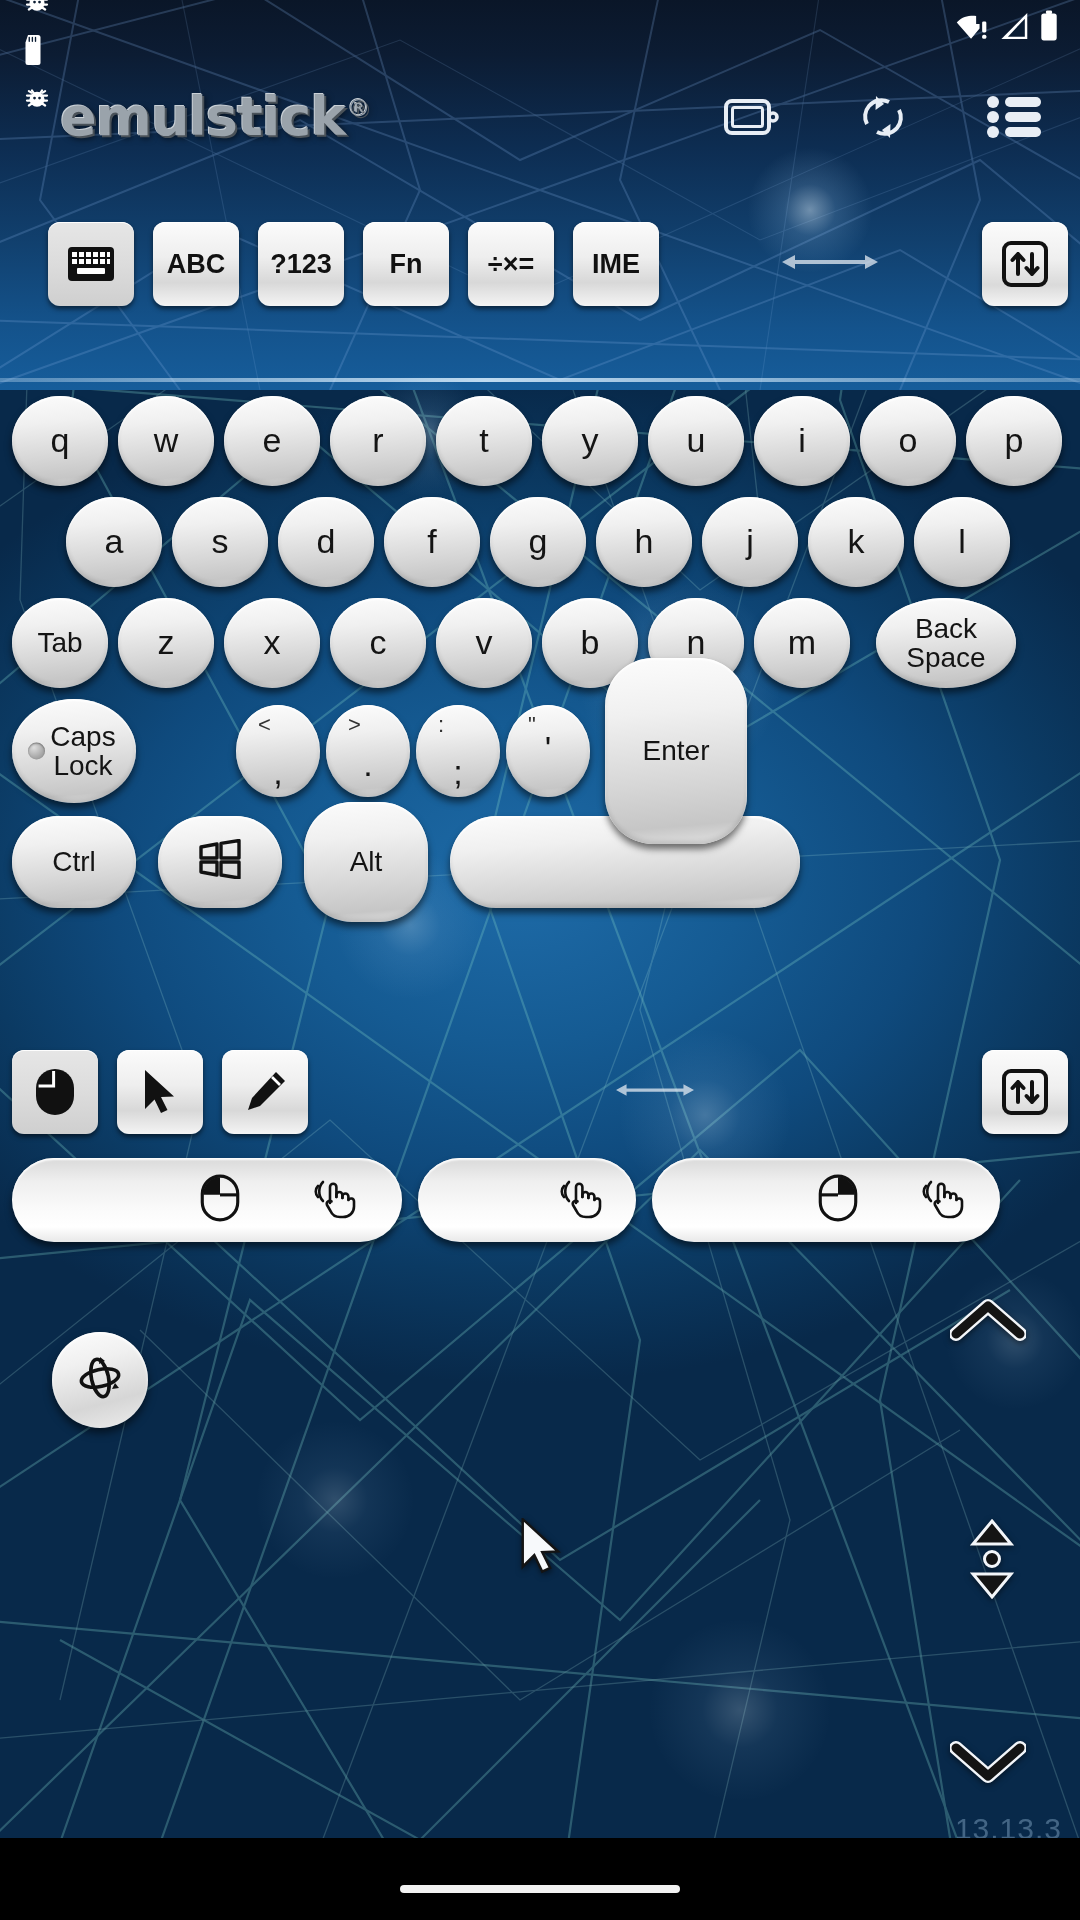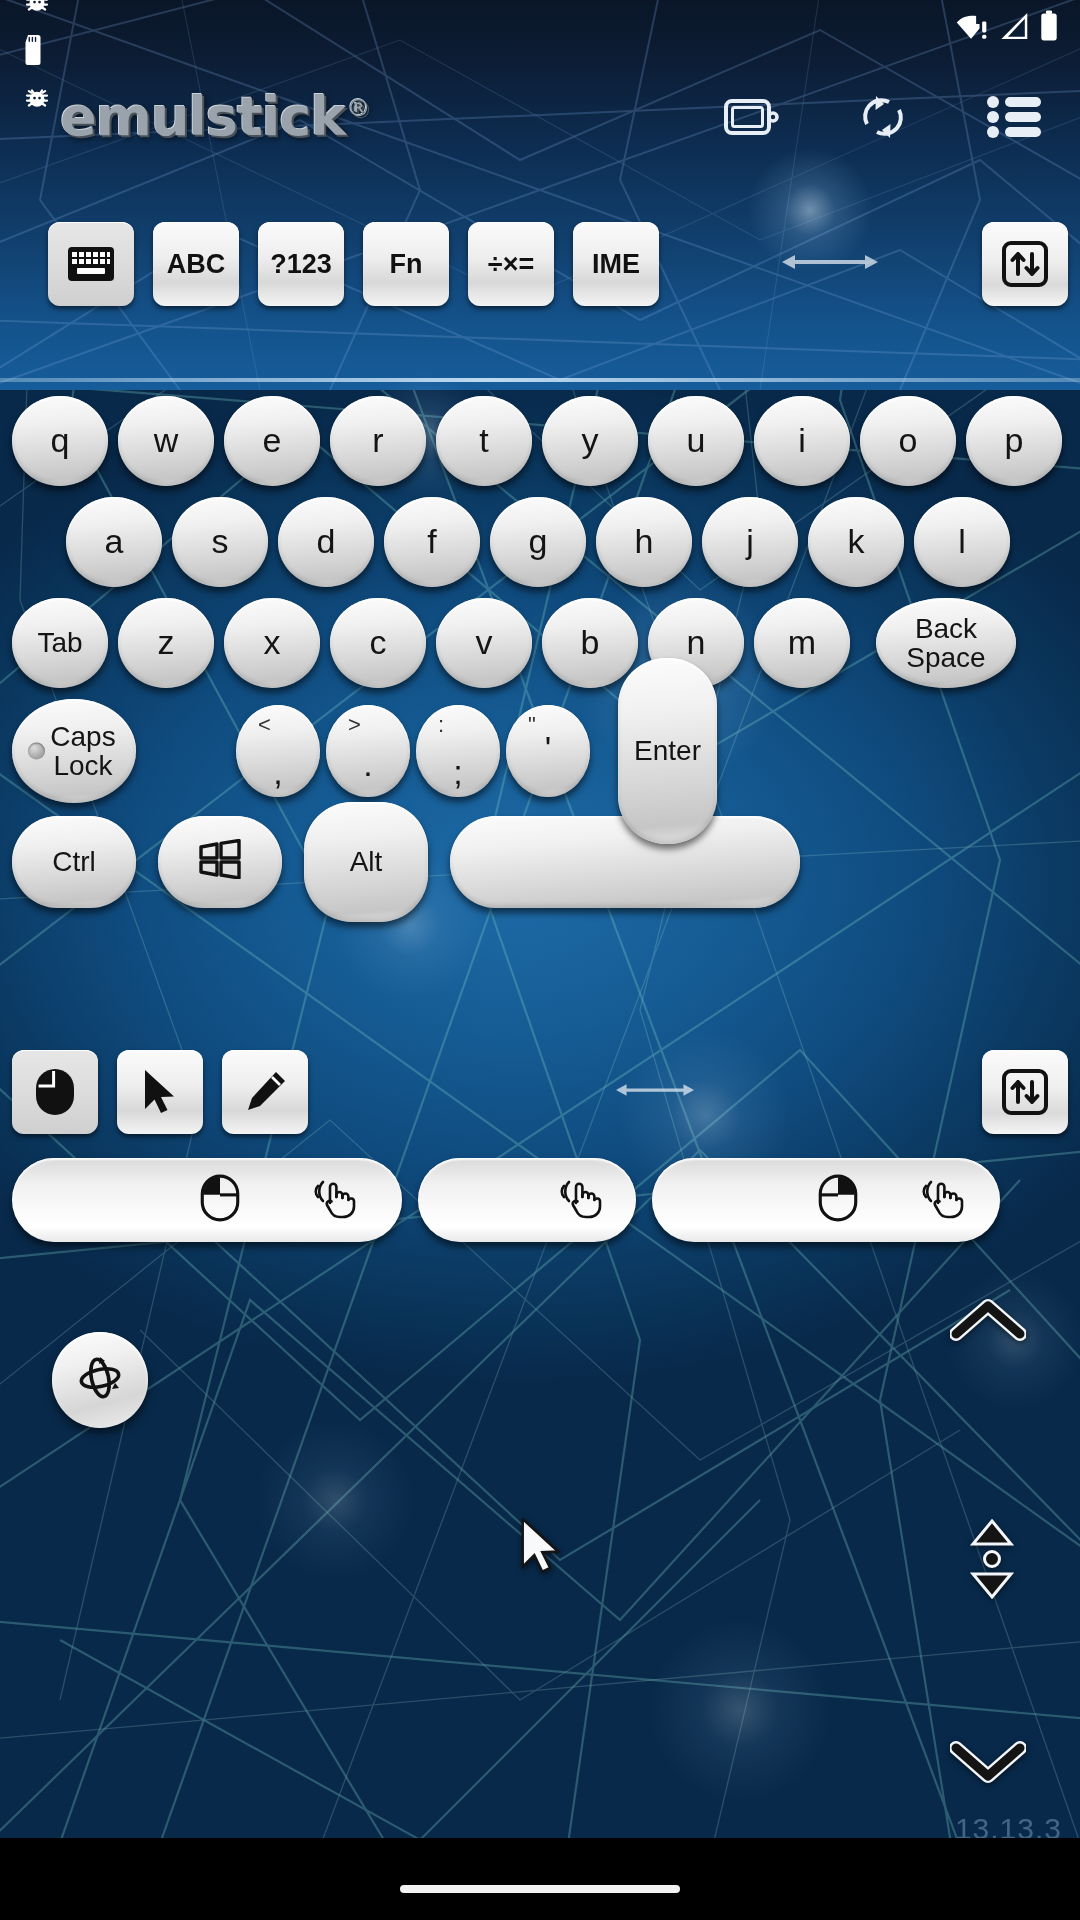--- a/index.html
+++ b/index.html
@@ -572,21 +572,21 @@
         <span class="main-lr" style="bottom:14px;">.</span>
       </div>
       <div class="key oval" style="width:84px;height:92px;margin-left:6px;">
         <span class="sub">:</span>
         <span class="main-lr">;</span>
       </div>
       <div class="key oval" style="width:84px;height:92px;margin-left:6px;">
         <span class="sub">"</span>
         <span class="main-lr" style="bottom:30px;">'</span>
       </div>
-      <div class="key pill small" style="width:99px;height:186px;margin-left:28px;position:relative;z-index:3;">Enter</div>
+      <div class="key pill small" style="width:142px;height:186px;margin-left:15px;position:relative;z-index:3;">Enter</div>
     </div>
 
     <div class="krow" style="height:104px;">
       <div class="key pill small" style="width:124px;height:92px;margin-left:6px;">Ctrl</div>
       <div class="key pill" style="width:124px;height:92px;margin-left:22px;">
         <span>
           <svg width="46" height="40" viewBox="0 0 46 40" fill="none" stroke="#111" stroke-width="3.4" stroke-linejoin="round">
             <path d="M4 8 L20 5 L20 19 L4 19 Z"></path>
             <path d="M24 4.4 L42 1.5 L42 19 L24 19 Z"></path>
             <path d="M4 23 L20 23 L20 36 L4 33 Z"></path>

